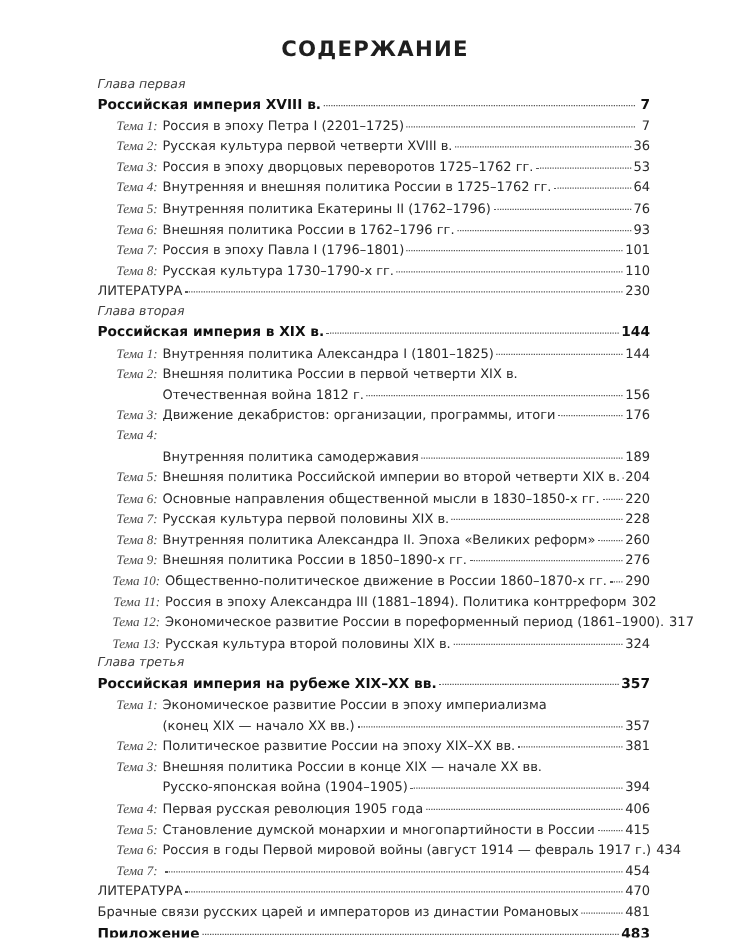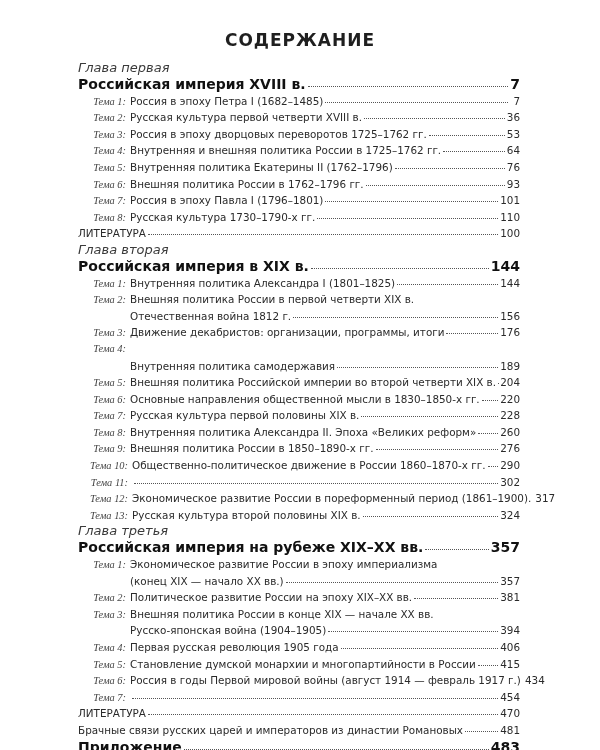--- a/index.html
+++ b/index.html
@@ -12,22 +12,22 @@
   .title {
     position: absolute; left: 0; right: 0; top: 30px;
     text-align: center; font-weight: bold; font-size: 17px;
     letter-spacing: 1px; color: #1f1f1f;
   }
   .toc { position: absolute; left: 78px; top: 60px; width: 442px; }
   .row {
     display: flex; align-items: baseline; height: 16.6px;
     font-size: 10.4px; line-height: 16.6px; white-space: nowrap;
   }
-  .chap { font-style: italic; font-size: 13px; color: #3a3a3a; height: 16px; line-height: 16px; }
-  .part .text, .part .page-num { font-weight: bold; font-size: 14px; color: #111; }
+  .chap { font-style: italic; font-size: 10px; color: #3a3a3a; height: 16px; line-height: 16px; }
+  .part .text, .part .page-num { font-weight: bold; font-size: 11px; color: #111; }
   .lbl {
     font-style: italic; color: #444; display: inline-block;
     width: 48px; text-align: right; padding-right: 4px; flex: none; font-family: Liberation Serif, serif;
   }
   .lbl.wide { width: 50px; }
   .text { flex: none; }
   .dots {
     flex: 1 1 auto; overflow: hidden; margin: 0 2px;
     border-bottom: 1.2px dotted #555; height: 0; align-self: baseline;
     position: relative; top: -2px;
@@ -43,21 +43,21 @@
   <div class="title">СОДЕРЖАНИЕ</div>
   <div class="toc" id="toc">
       <div class="row chap">Глава первая</div>
       <div class="row part">
         <span class="text">Российская империя XVIII в.</span>
         <span class="dots"></span>
         <span class="page-num">7</span>
       </div>
       <div class="row topic">
         <span class="lbl">Тема 1:</span>
-        <span class="text">Россия в эпоху Петра I (1682–1485)</span>
+        <span class="text">Россия в эпоху Петра I (2201–1725)</span>
         <span class="dots"></span>
         <span class="page-num">7</span>
       </div>
       <div class="row topic">
         <span class="lbl">Тема 2:</span>
         <span class="text">Русская культура первой четверти XVIII в.</span>
         <span class="dots"></span>
         <span class="page-num">36</span>
       </div>
       <div class="row topic">
@@ -92,21 +92,21 @@
       </div>
       <div class="row topic">
         <span class="lbl">Тема 8:</span>
         <span class="text">Русская культура 1730–1790-х гг.</span>
         <span class="dots"></span>
         <span class="page-num">110</span>
       </div>
       <div class="row plain">
         <span class="text">ЛИТЕРАТУРА</span>
         <span class="dots"></span>
-        <span class="page-num">100</span>
+        <span class="page-num">230</span>
       </div>
       <div class="row chap">Глава вторая</div>
       <div class="row part">
         <span class="text">Российская империя в XIX в.</span>
         <span class="dots"></span>
         <span class="page-num">144</span>
       </div>
       <div class="row topic">
         <span class="lbl">Тема 1:</span>
         <span class="text">Внутренняя политика Александра I (1801–1825)</span>
@@ -167,20 +167,21 @@
         <span class="page-num">276</span>
       </div>
       <div class="row topic">
         <span class="lbl wide">Тема 10:</span>
         <span class="text">Общественно-политическое движение в России 1860–1870-х гг.</span>
         <span class="dots"></span>
         <span class="page-num">290</span>
       </div>
       <div class="row topic">
         <span class="lbl wide">Тема 11:</span>
+        <span class="text">Россия в эпоху Александра III (1881–1894). Политика контрреформ</span>
         <span class="dots"></span>
         <span class="page-num">302</span>
       </div>
       <div class="row topic">
         <span class="lbl wide">Тема 12:</span>
         <span class="text">Экономическое развитие России в пореформенный период (1861–1900).</span>
         <span class="dots"></span>
         <span class="page-num">317</span>
       </div>
       <div class="row topic">

